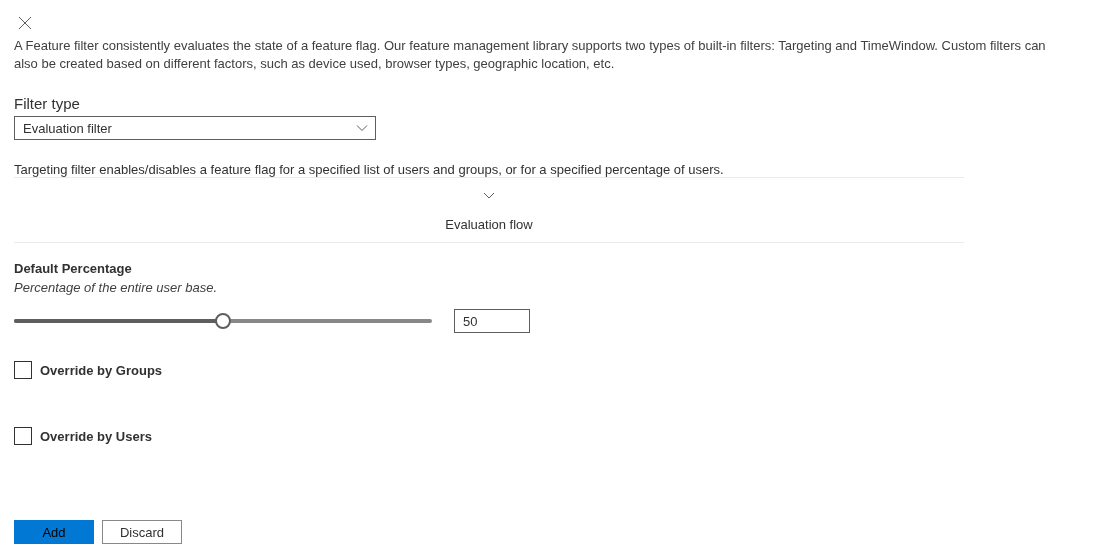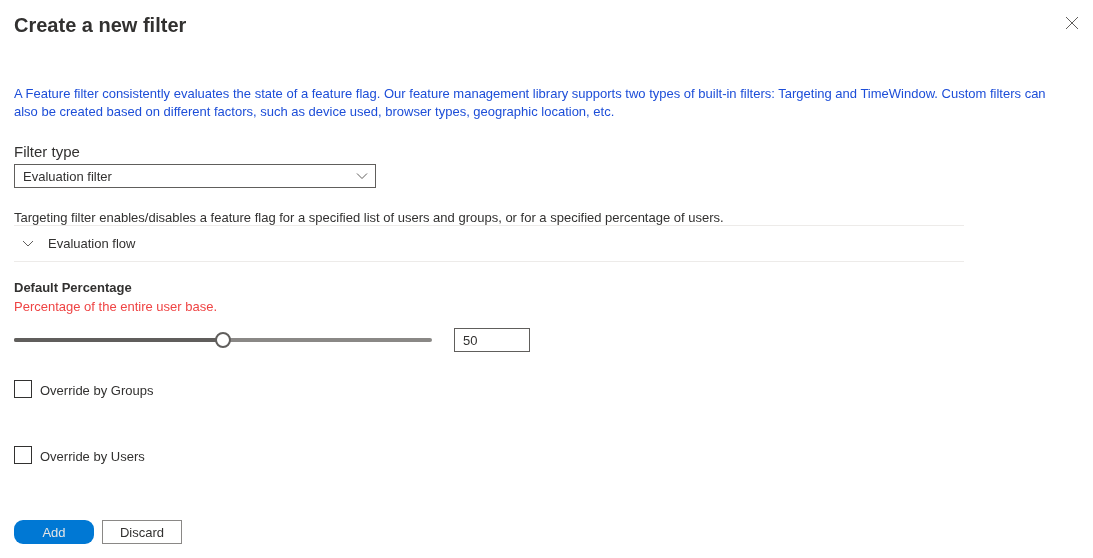--- a/index.html
+++ b/index.html
@@ -38,21 +38,21 @@
     }
     .close-btn svg {
       width: 14px;
       height: 14px;
       stroke: #605e5c;
       stroke-width: 1;
     }
     .description {
       font-size: 13px;
       line-height: 1.4;
-      color: #1d4ed8;
+      color: #404040;
       margin-bottom: 22px;
       max-width: 1050px;
     }
     .field-label {
       font-size: 15px;
       color: #323130;
       margin-bottom: 4px;
     }
     .select-wrapper {
       position: relative;
@@ -95,20 +95,21 @@
       margin: 0;
       width: 950px;
     }
     .expander {
       display: flex;
       align-items: center;
       gap: 14px;
       padding: 10px 8px;
       cursor: pointer;
       width: 950px;
+      flex-direction: column;
     }
     .expander-chevron svg {
       width: 12px;
       height: 8px;
       stroke: #605e5c;
       stroke-width: 1;
       fill: none;
     }
     .expander-label {
       font-size: 13px;
@@ -116,22 +117,23 @@
     }
     .section-bold {
       font-size: 13px;
       font-weight: 600;
       color: #323130;
       margin-top: 18px;
       margin-bottom: 4px;
     }
     .section-sub {
       font-size: 13px;
-      color: #ef4444;
+      color: #404040;
       margin-bottom: 14px;
+      font-style: italic;
     }
     .slider-row {
       display: flex;
       align-items: center;
       gap: 22px;
       margin-bottom: 28px;
     }
     .slider-container {
       position: relative;
       width: 418px;
@@ -167,23 +169,24 @@
     .slider-value {
       width: 76px;
       height: 24px;
       border: 1px solid #605e5c;
       padding: 2px 8px;
       font-size: 13px;
       color: #323130;
     }
     .checkbox-row {
       display: flex;
-      align-items: flex-end;
+      align-items: center;
       gap: 8px;
       margin-bottom: 48px;
+      font-weight: bold;
     }
     .checkbox {
       width: 18px;
       height: 18px;
       border: 1px solid #323130;
       background: #ffffff;
       cursor: pointer;
     }
     .checkbox-label {
       font-size: 13px;
@@ -200,34 +203,32 @@
     .btn {
       height: 24px;
       padding: 0 16px;
       font-size: 13px;
       border: none;
       cursor: pointer;
       min-width: 80px;
     }
     .btn-primary {
       background: #0078d4;
-      color: #e5e5e5;
-      border-radius: 9px;
+      color: #000000;
     }
     .btn-secondary {
       background: #ffffff;
       border: 1px solid #8a8886;
       color: #323130;
     }
   </style>
 </head>
 <body>
 
 <div class="header">
-  <h1 class="title">Create a new filter</h1>
   <button class="close-btn">
     <span>
       <svg viewBox="0 0 14 14">
           <line x1="1" y1="1" x2="13" y2="13"></line>
           <line x1="13" y1="1" x2="1" y2="13"></line>
         </svg>
     </span>
   </button>
 </div>
 

